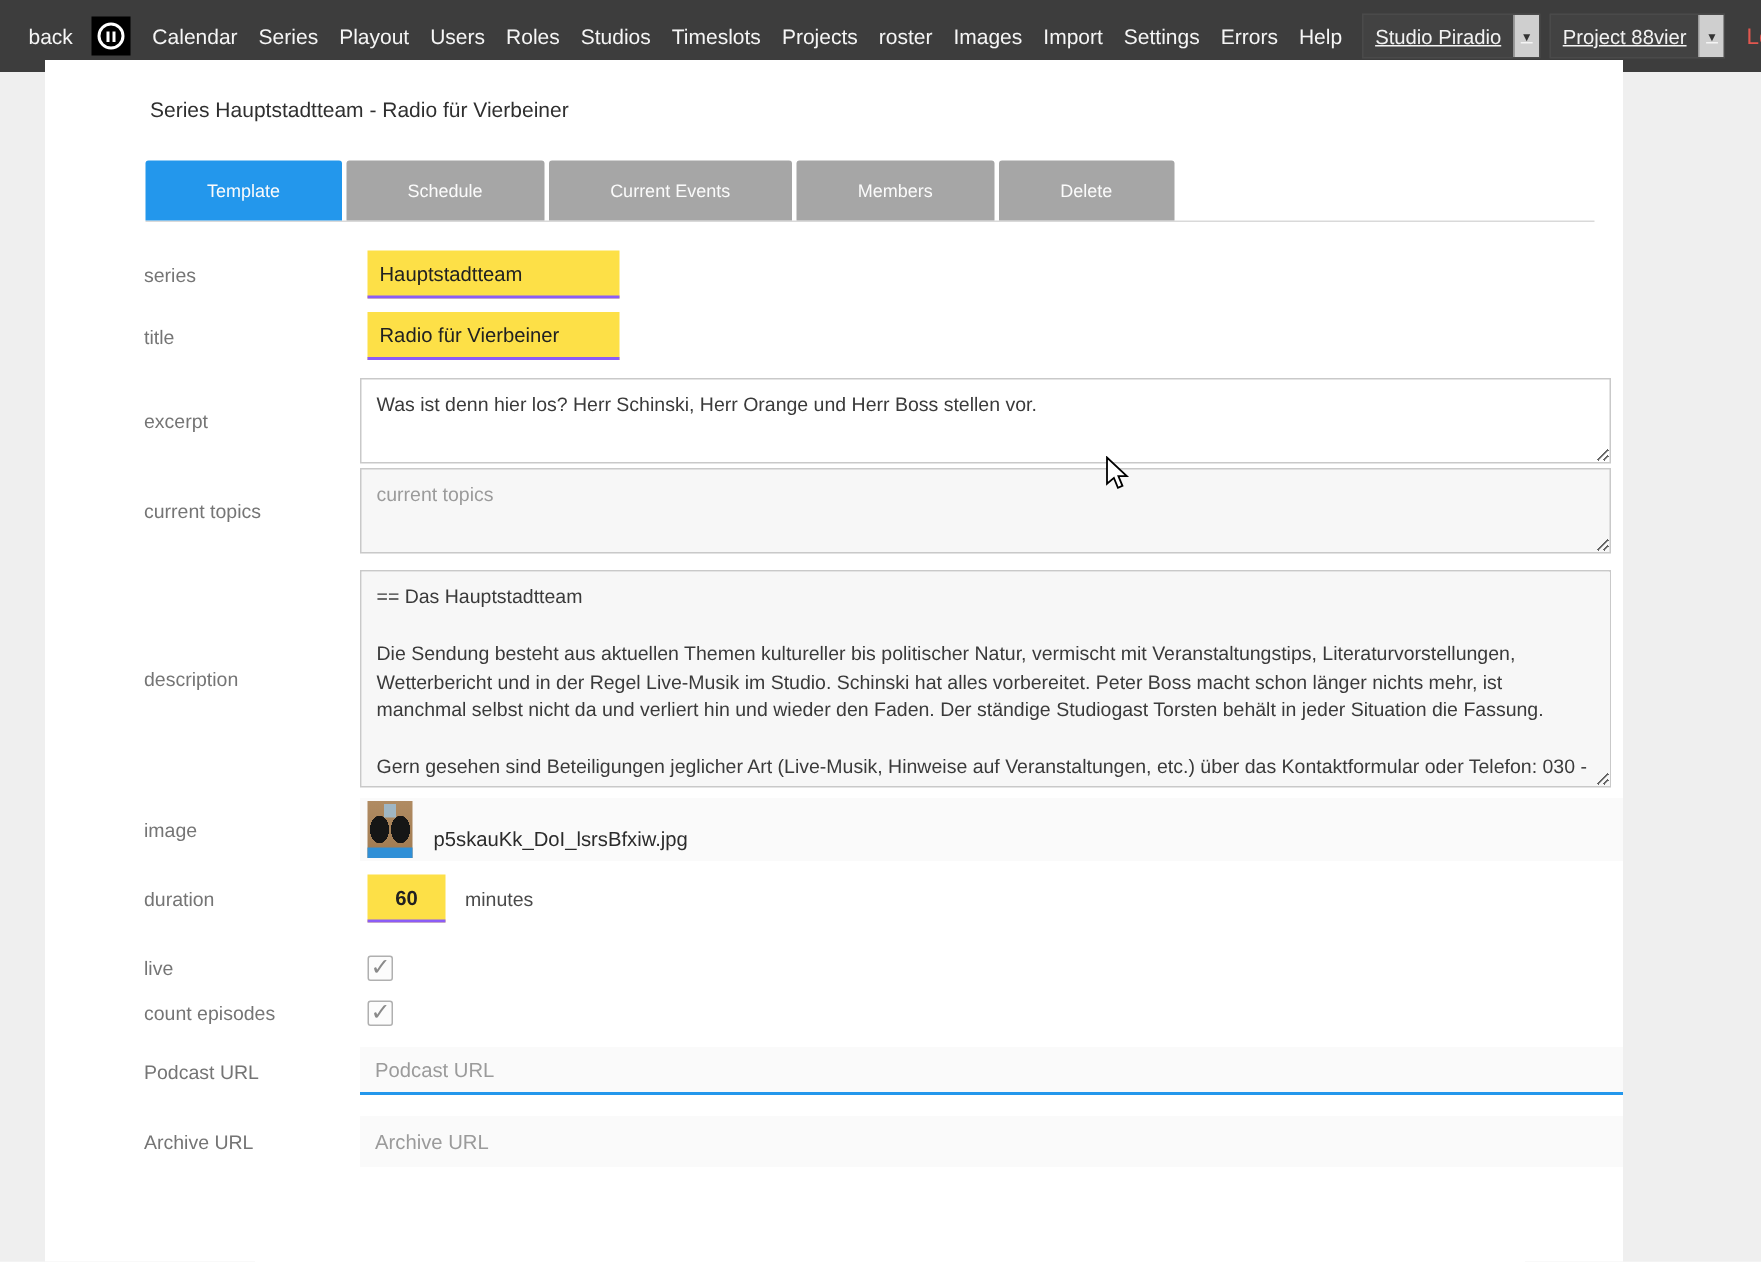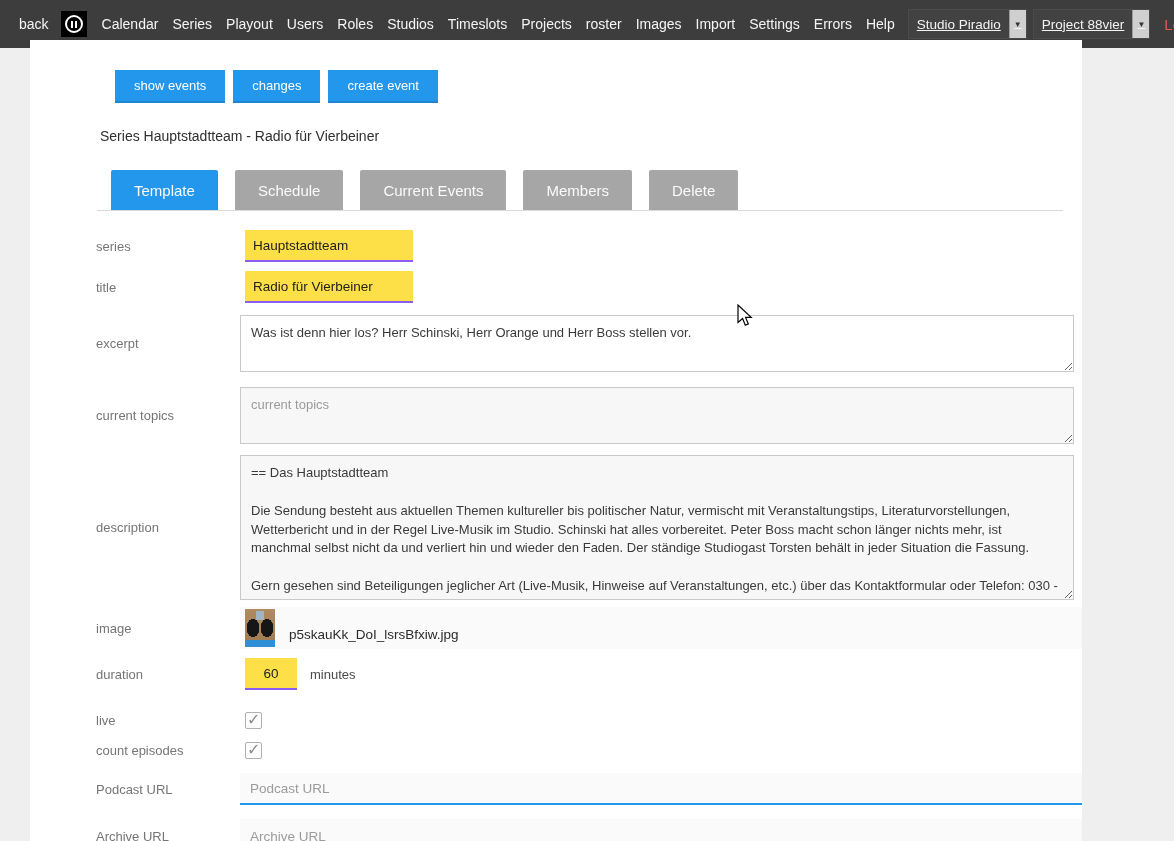--- a/index.html
+++ b/index.html
@@ -53,55 +53,54 @@
 
   .page-title {
     margin: 25px 0 0 70px; font-size: 14px; font-weight: 500; color: #2f2f2f;
   }
 
   .tabs-row {
     margin: 26px 0 0 67px; display: flex; gap: 3px; width: 966px;
     border-bottom: 1px solid #d9d9d9; align-items: flex-end;
   }
   .tab {
-    height: 40px; padding: 0 23px; display: flex; align-items: center;
-    background: #a6a6a6; color: #fbfbfb; font-size: 15px; cursor: pointer;
+    height: 40px; padding: 0 41px; display: flex; align-items: center;
+    background: #a6a6a6; color: #fbfbfb; font-size: 12px; cursor: pointer;
     border-radius: 2px 2px 0 0;
-    margin-left: 14px;
   }
   .tab.active { background: #2397ec; }
 
   
   .form { margin-top: 19px; }
   .row { display: flex; align-items: center; margin-left: 66px; }
   .row .lbl { width: 144px; flex: 0 0 144px; font-size: 13px; color: #757575; }
   .row.align-top { align-items: center; }
 
   .underline-input {
     background: #fde047; border: none; border-bottom: 2px solid #8b5cf6;
     height: 32px; font-size: 13.5px; color: #212121; padding: 0 8px;
     font-family: inherit; outline: none;
   }
   .w-series { width: 168px; margin-left: 5px; }
-  .w-duration { width: 52px; text-align: center; margin-left: 5px; }
+  .w-duration { width: 52px; text-align: center; margin-left: 5px; font-weight: bold; }
   .suffix { font-size: 13px; color: #4a4a4a; margin-left: 13px; }
 
   .ta {
     width: 834px; border: 1px solid #c9c9c9; background: #f7f7f7;
     font-size: 13px; color: #3a3a3a; padding: 8px 10px; resize: both;
     font-family: inherit; outline: none; line-height: 1.45;
   }
   .ta-excerpt { height: 57px; background: #ffffff; }
   .ta-topics  { height: 57px; }
   .ta-desc    { height: 145px; }
   .ta::placeholder, .underline-input::placeholder, .flat-input::placeholder { color: #9b9b9b; }
 
   .mb9  { margin-bottom: 9px; }  .mb11 { margin-bottom: 11px; }
   .mb12 { margin-bottom: 12px; } .mb13 { margin-bottom: 13px; margin-top: 22px; }
-  .mb14 { margin-bottom: 14px; } .mb15 { margin-bottom: 15px; }
+  .mb14 { margin-bottom: 14px; } .mb15 { margin-bottom: 3px; }
   .mb7  { margin-bottom: 7px; }
 
   .image-row-box {
     width: 842px; height: 42px; background: #fafafa; display: flex; align-items: center;
   }
   .thumb {
     width: 30px; height: 38px; margin-left: 5px; position: relative; overflow: hidden;
     background:
       linear-gradient(#2f8fd6, #2f8fd6) left bottom / 100% 7px no-repeat,
       radial-gradient(ellipse 9px 13px at 8px 19px, #161616 70%, rgba(0,0,0,0) 71%),
@@ -164,25 +163,20 @@
   <div class="nav-select">
     <span class="sel-label">Project 88vier</span>
     <span class="sel-arrow">▼</span>
   </div>
   <span class="nav-logout">Logout</span>
 
 </div>
 
 <div class="panel">
 
-  <div class="toolbar">
-    <button class="btn">show events</button>
-    <button class="btn">changes</button>
-    <button class="btn">create event</button>
-  </div>
 
   <div class="page-title">Series Hauptstadtteam - Radio für Vierbeiner</div>
 
   <div class="tabs-row">
     <div class="tab active">Template</div>
     <div class="tab">Schedule</div>
     <div class="tab">Current Events</div>
     <div class="tab">Members</div>
     <div class="tab">Delete</div>
   </div>

